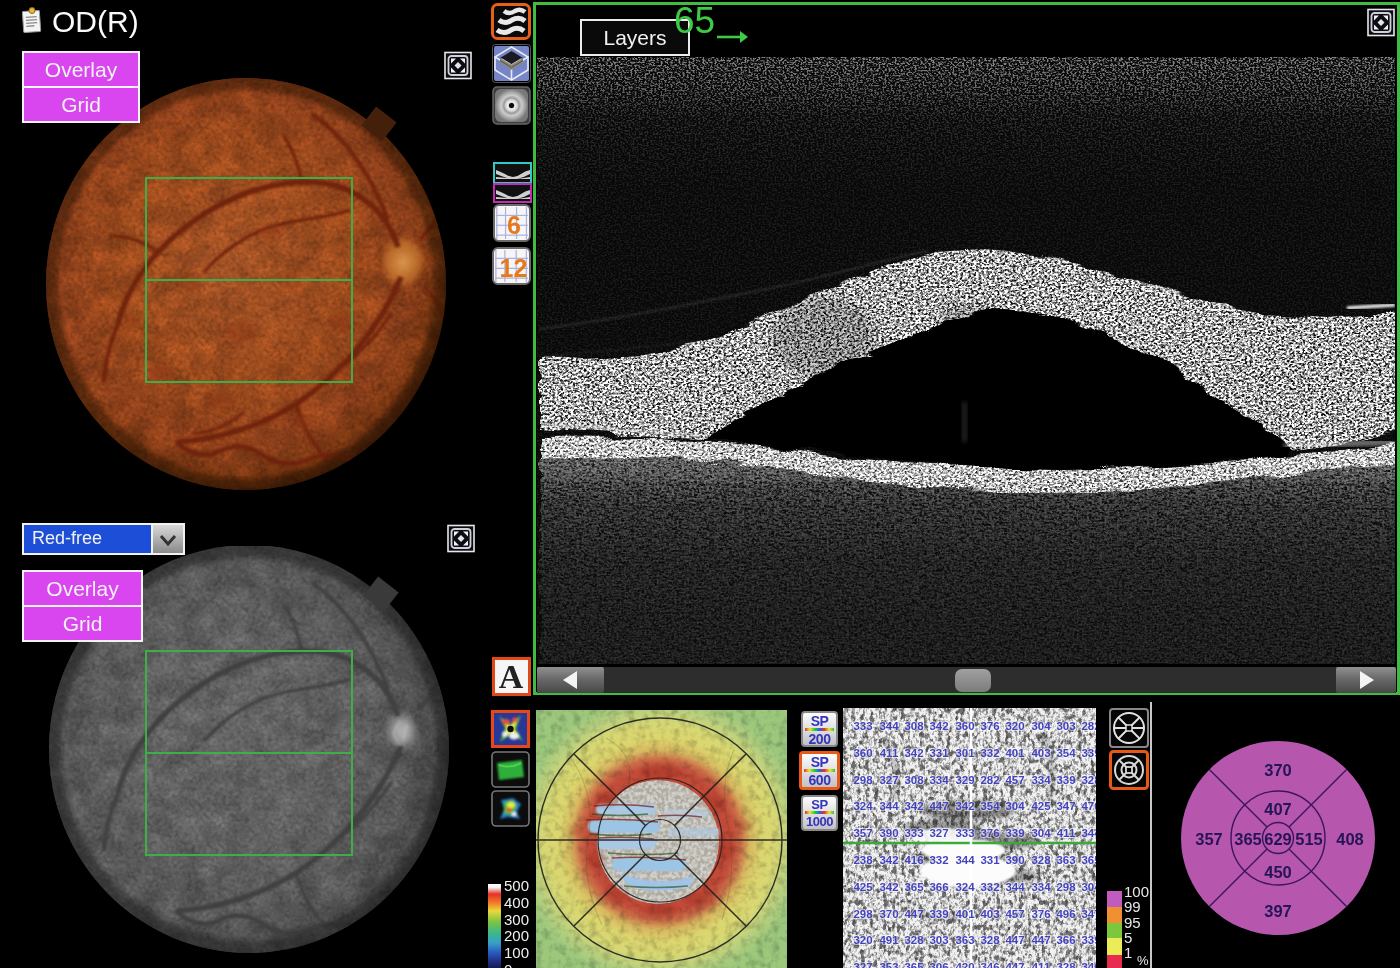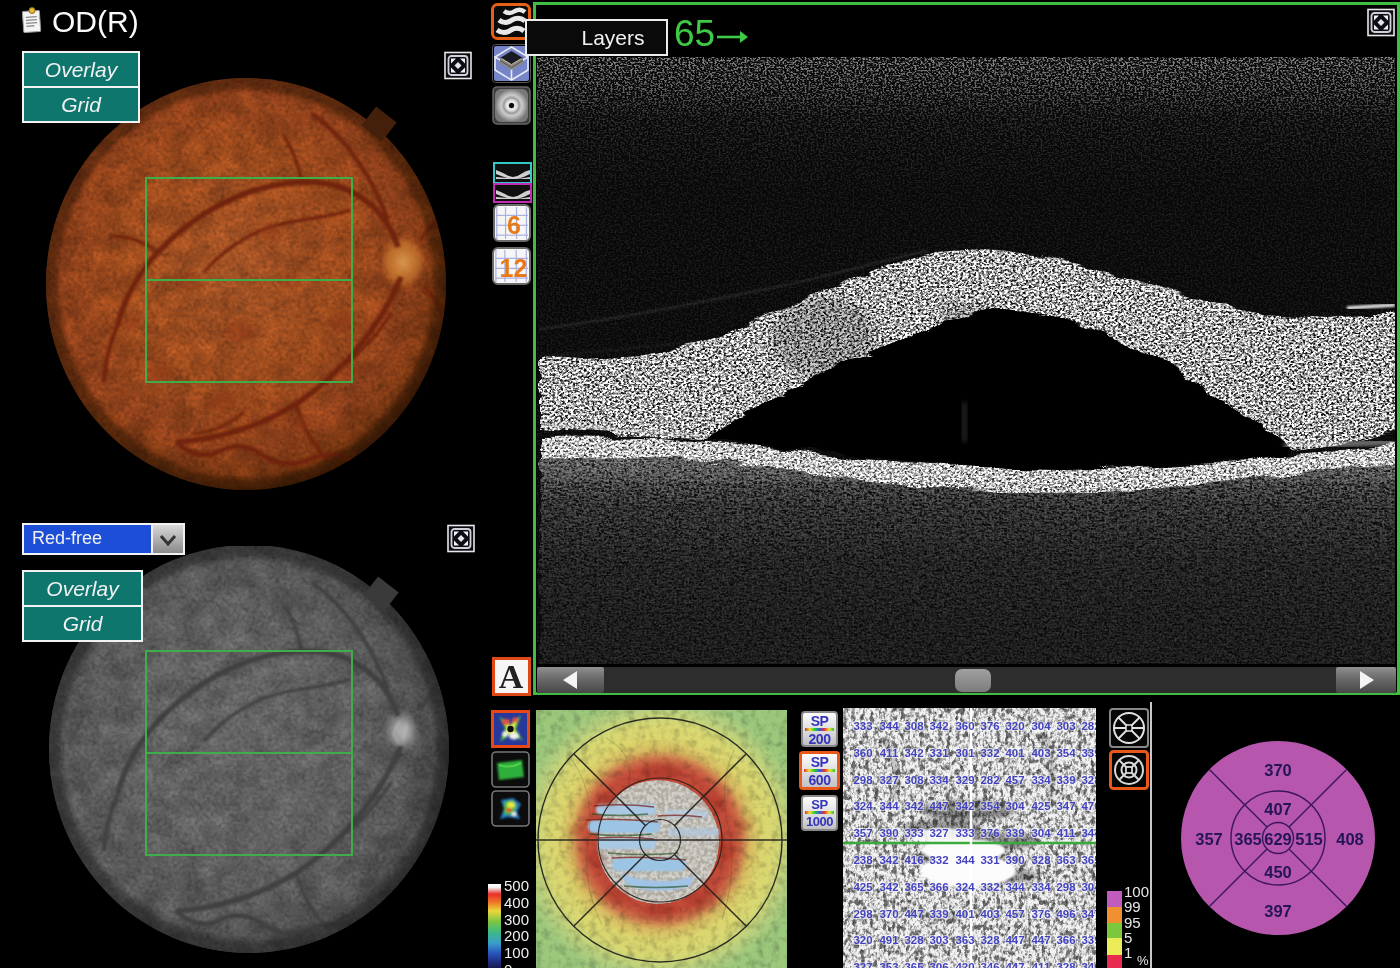--- a/index.html
+++ b/index.html
@@ -1,18 +1,18 @@
 <!DOCTYPE html>
 <html><head><meta charset="utf-8">
 <style>
 html,body{margin:0;padding:0;background:#000;}
 body{width:1400px;height:968px;position:relative;overflow:hidden;
  font-family:"Liberation Sans",sans-serif;}
 .abs{position:absolute;} .z6{z-index:6;} svg.abs{z-index:2;}
-.btnbox{position:absolute;border:2px solid #f2f2f2;background:#0f766e;z-index:6;font-style:italic;}
+.btnbox{position:absolute;border:2px solid #f2f2f2;background:#d946ef;z-index:6;}
 .btnrow{color:#f2f2f2;text-align:center;font-size:21px;}
 .grn{color:#3fca45;}
 </style></head><body>
 
 <svg class="abs" style="left:20px;top:6px" width="26" height="30" viewBox="0 0 26 30">
  <rect x="3" y="5" width="17" height="21" rx="1" fill="#f4f4f4" stroke="#999" stroke-width="1" transform="rotate(-4 11 15)"></rect>
  <g stroke="#8a8a8a" stroke-width="1.4" transform="rotate(-4 11 15)">
   <line x1="6" y1="11" x2="17" y2="11"></line>
       <line x1="6" y1="14" x2="17" y2="14"></line>
   <line x1="6" y1="17" x2="17" y2="17"></line>
@@ -304,22 +304,22 @@
   <ellipse cx="20" cy="15" rx="4" ry="3" fill="#e8e84a"></ellipse>
   <ellipse cx="18" cy="20" rx="3" ry="2" fill="#e85038"></ellipse>
   <ellipse cx="23" cy="24" rx="2.5" ry="2" fill="#f0f0f0"></ellipse>
  </g>
 </svg>
 
 <div class="abs" style="left:488px;top:884px;width:13px;height:84px;background:linear-gradient(#ffffff 0%,#f2f2f2 4%,#e83028 12%,#f07828 22%,#ead83a 32%,#7cc443 45%,#3cb888 58%,#38a0c8 70%,#2858c0 82%,#202878 94%,#141c50 100%);"></div>
 <div class="abs" style="left:504px;top:878px;color:#f0f0f0;font-size:15px;line-height:16.8px;">500<br>400<br>300<br>200<br>100<br>0</div>
 
 <div class="abs" style="left:533px;top:2px;width:861px;height:687px;border:3px solid #40bc40;background:#000;"></div>
-<div class="abs z6" style="left:525px;top:19px;width:106px;height:33px;border:2px solid #ececec;background:#0a0a0a;color:#f2f2f2;font-size:21px;text-align:center;line-height:33px;padding-left:33px;">Layers</div>
-<div class="abs z6 grn" style="left:674px;top:13px;font-size:37px;">65</div>
+<div class="abs z6" style="left:580px;top:19px;width:106px;height:33px;border:2px solid #ececec;background:#0a0a0a;color:#f2f2f2;font-size:21px;text-align:center;line-height:33px;">Layers</div>
+<div class="abs z6 grn" style="left:674px;top:0;font-size:37px;">65</div>
 <svg class="abs z6" style="left:715px;top:26px" width="34" height="22" viewBox="0 0 34 22">
  <line x1="2" y1="11" x2="26" y2="11" stroke="#3fca45" stroke-width="2.6"></line>
  <path d="M25 5 L33 11 L25 17 Z" fill="#3fca45"></path>
 </svg>
 <div class="abs z6 grn" style="left:1224px;top:638px;font-size:22px;margin-top:28px;">Image Quality 32</div>
 
 <div class="abs z6" style="left:537px;top:667px;width:859px;height:26px;background:#2d2d2d;">
  <div class="abs" style="left:0;top:0;width:67px;height:26px;background:linear-gradient(#909090,#6a6a6a 45%,#474747);border-radius:2px;">
   <svg width="67" height="26">
         <path d="M40 4 L26 13 L40 22 Z" fill="#f4f4f4"></path>

